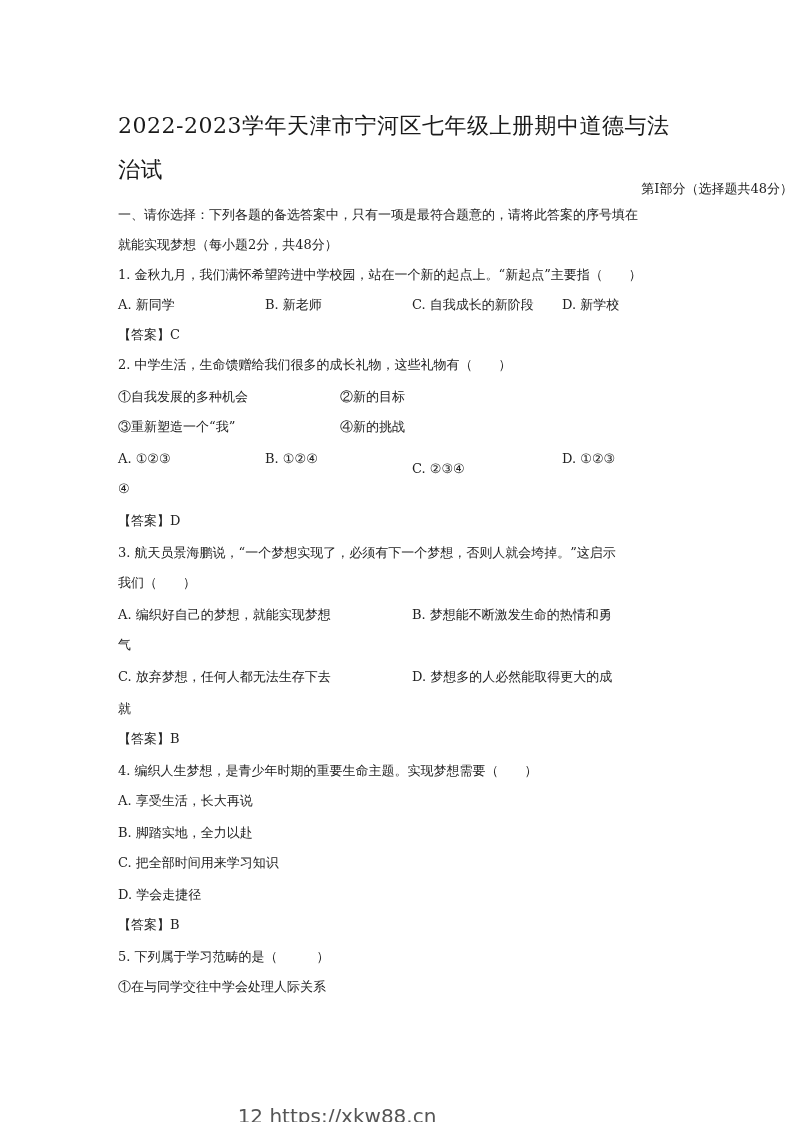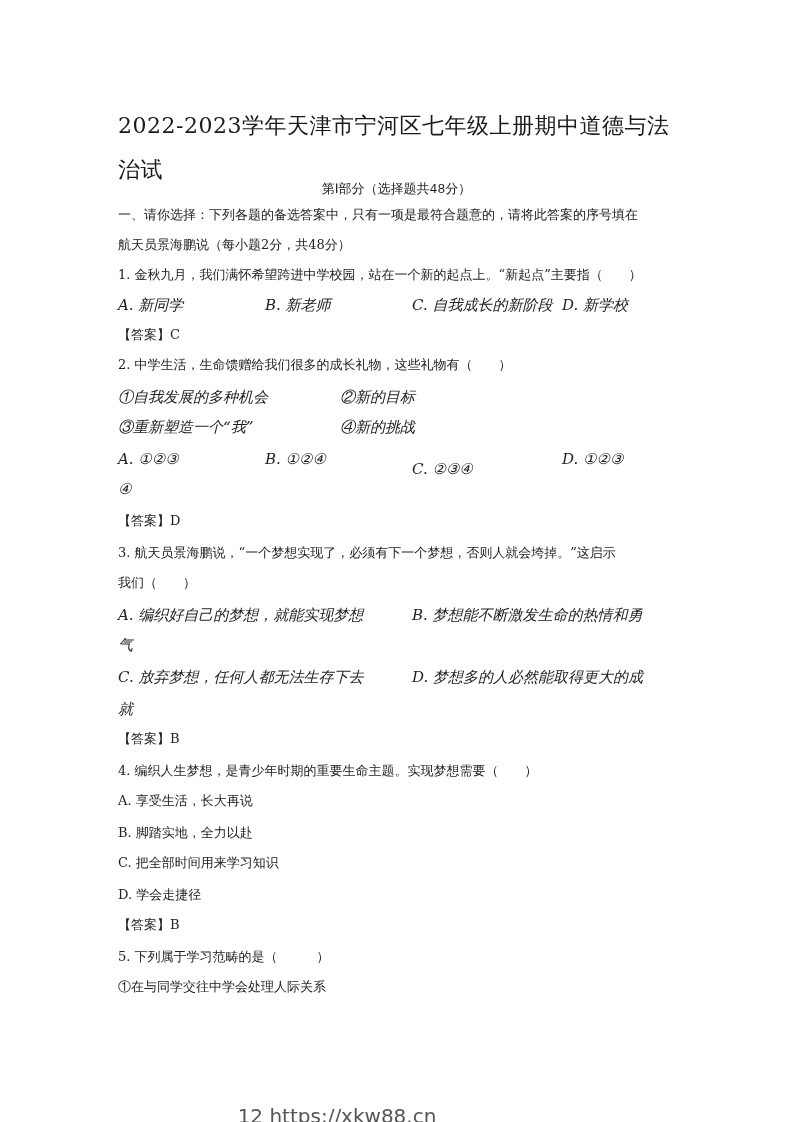--- a/index.html
+++ b/index.html
@@ -1,34 +1,34 @@
 <!DOCTYPE html>
 <html><head>
 <meta charset="utf-8">
 <style>
   html, body { margin:0; padding:0; background:#ffffff; }
   body { width:793px; height:1122px; position:relative; overflow:hidden;
          font-family:"DejaVu Serif","Liberation Serif",serif; color:#222; }
   .title { position:absolute; left:118px; top:104px; width:570px; font-size:22px; line-height:44px; color:#1a1a1a; letter-spacing:0.5px; }
-  .section { position:absolute; left:0; width:793px; text-align:center; top:180px; font-size:13px;font-family:Liberation Mono, monospace; }
+  .section { position:absolute; left:0; width:793px; text-align:right; top:180px; font-size:13px; }
   .line { position:absolute; left:118px; font-size:13px; line-height:18px; white-space:nowrap; }
-  .opt { position:absolute; font-size:15px; line-height:18px; white-space:nowrap;font-style:italic; }
+  .opt { position:absolute; font-size:13px; line-height:18px; white-space:nowrap; }
   .footer { position:absolute; left:0; width:674px; top:1104px; text-align:center; font-family:"DejaVu Sans","Liberation Sans",sans-serif; font-size:20px; color:#555; }
 </style>
 </head>
 <body>
 
 <div class="title">
   <div>2022-2023学年天津市宁河区七年级上册期中道德与法治试</div>
 </div>
 
 <div class="section">第Ⅰ部分（选择题共48分）</div>
 
 <div class="line" style="top:206px">一、请你选择：下列各题的备选答案中，只有一项是最符合题意的，请将此答案的序号填在</div>
-<div class="line" style="top:236px">航天员景海鹏说（每小题2分，共48分）</div>
+<div class="line" style="top:236px">就能实现梦想（每小题2分，共48分）</div>
 
 <div class="line" style="top:266px">1. 金秋九月，我们满怀希望跨进中学校园，站在一个新的起点上。“新起点”主要指（　　）</div>
 <div class="opt" style="left:118px;top:296px">A. 新同学</div>
 <div class="opt" style="left:265px;top:296px">B. 新老师</div>
 <div class="opt" style="left:412px;top:296px">C. 自我成长的新阶段</div>
 <div class="opt" style="left:562px;top:296px">D. 新学校</div>
 <div class="line" style="top:326px">【答案】C</div>
 
 <div class="line" style="top:356px">2. 中学生活，生命馈赠给我们很多的成长礼物，这些礼物有（　　）</div>
 <div class="opt" style="left:118px;top:388px">①自我发展的多种机会</div>

